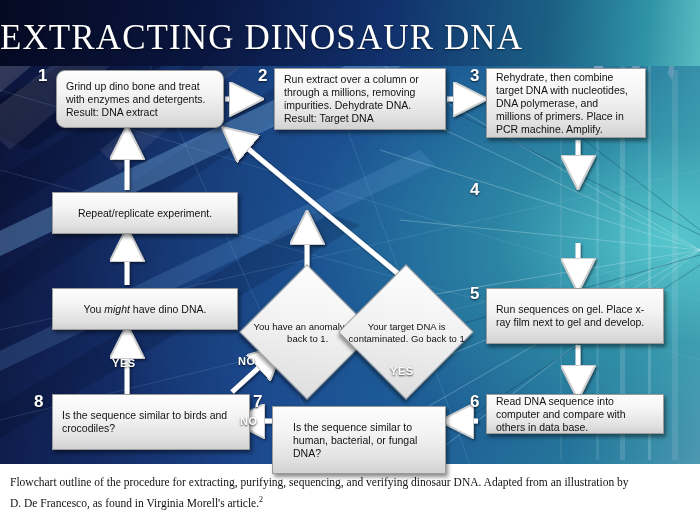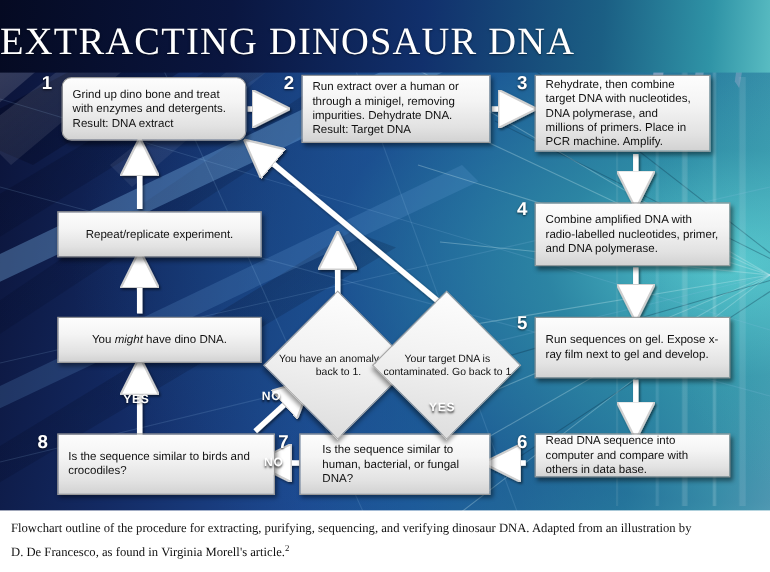--- a/index.html
+++ b/index.html
@@ -242,40 +242,37 @@
   <div class="num" style="left:470px;top:284px;">5</div>
   <div class="num" style="left:470px;top:392px;">6</div>
   <div class="num" style="left:253px;top:392px;">7</div>
   <div class="num" style="left:34px;top:392px;">8</div>
 
   <div class="box rounded" style="left:56px;top:70px;width:168px;height:58px;">
     <span class="txt">Grind up dino bone and treat with enzymes and detergents. Result: DNA extract</span>
   </div>
 
   <div class="box" style="left:274px;top:68px;width:172px;height:62px;">
-    <span class="txt">Run extract over a human or through a minigel, removing impurities. Dehydrate DNA. Result: Target DNA</span>
+    <span class="txt">Run extract over a column or through a millions, removing impurities. Dehydrate DNA. Result: Target DNA</span>
   </div>
 
   <div class="box" style="left:486px;top:68px;width:160px;height:70px;">
     <span class="txt">Rehydrate, then combine target DNA with nucleotides, DNA polymerase, and millions of primers. Place in PCR machine. Amplify.</span>
   </div>
 
-  <div class="box" style="left:486px;top:184px;width:178px;height:58px;">
-    <span class="txt">Combine amplified DNA with radio-labelled nucleotides, primer, and DNA polymerase.</span>
-  </div>
 
   <div class="box" style="left:486px;top:288px;width:178px;height:56px;">
-    <span class="txt">Run sequences on gel. Expose x-ray film next to gel and develop.</span>
+    <span class="txt">Run sequences on gel. Place x-ray film next to gel and develop.</span>
   </div>
 
   <div class="box" style="left:486px;top:394px;width:178px;height:40px;">
     <span class="txt">Read DNA sequence into computer and compare with others in data base.</span>
   </div>
 
-  <div class="box" style="left:272px;top:394px;width:174px;height:56px;padding-left:20px;">
+  <div class="box" style="left:272px;top:406px;width:174px;height:68px;padding-left:20px;">
     <span class="txt">Is the sequence similar to human, bacterial, or fungal DNA?</span>
   </div>
 
   <div class="box" style="left:52px;top:394px;width:198px;height:56px;">
     <span class="txt">Is the sequence similar to birds and crocodiles?</span>
   </div>
 
   <div class="box center" style="left:52px;top:192px;width:186px;height:42px;">
     <span class="txt">Repeat/replicate experiment.</span>
   </div>

